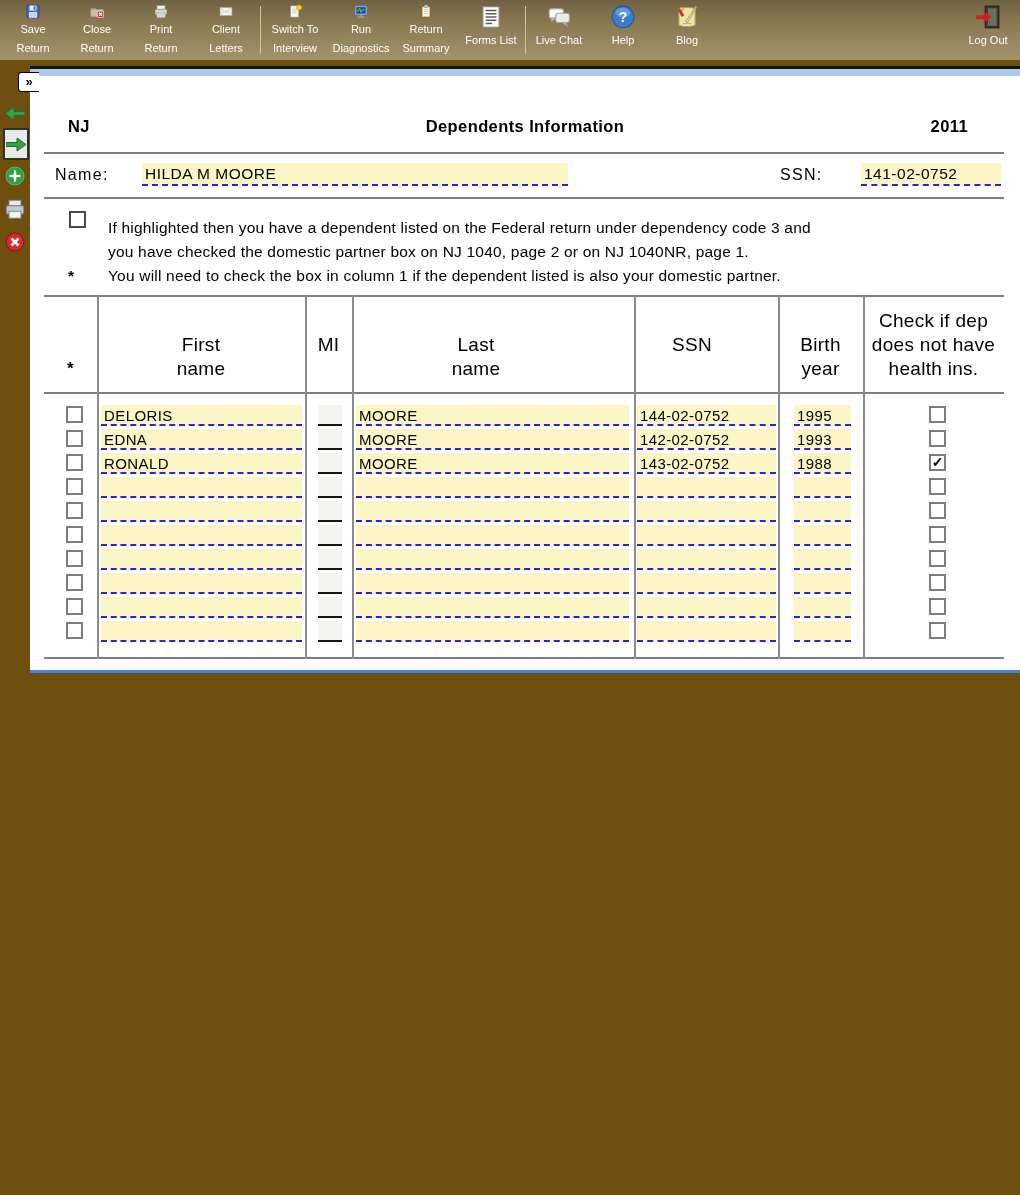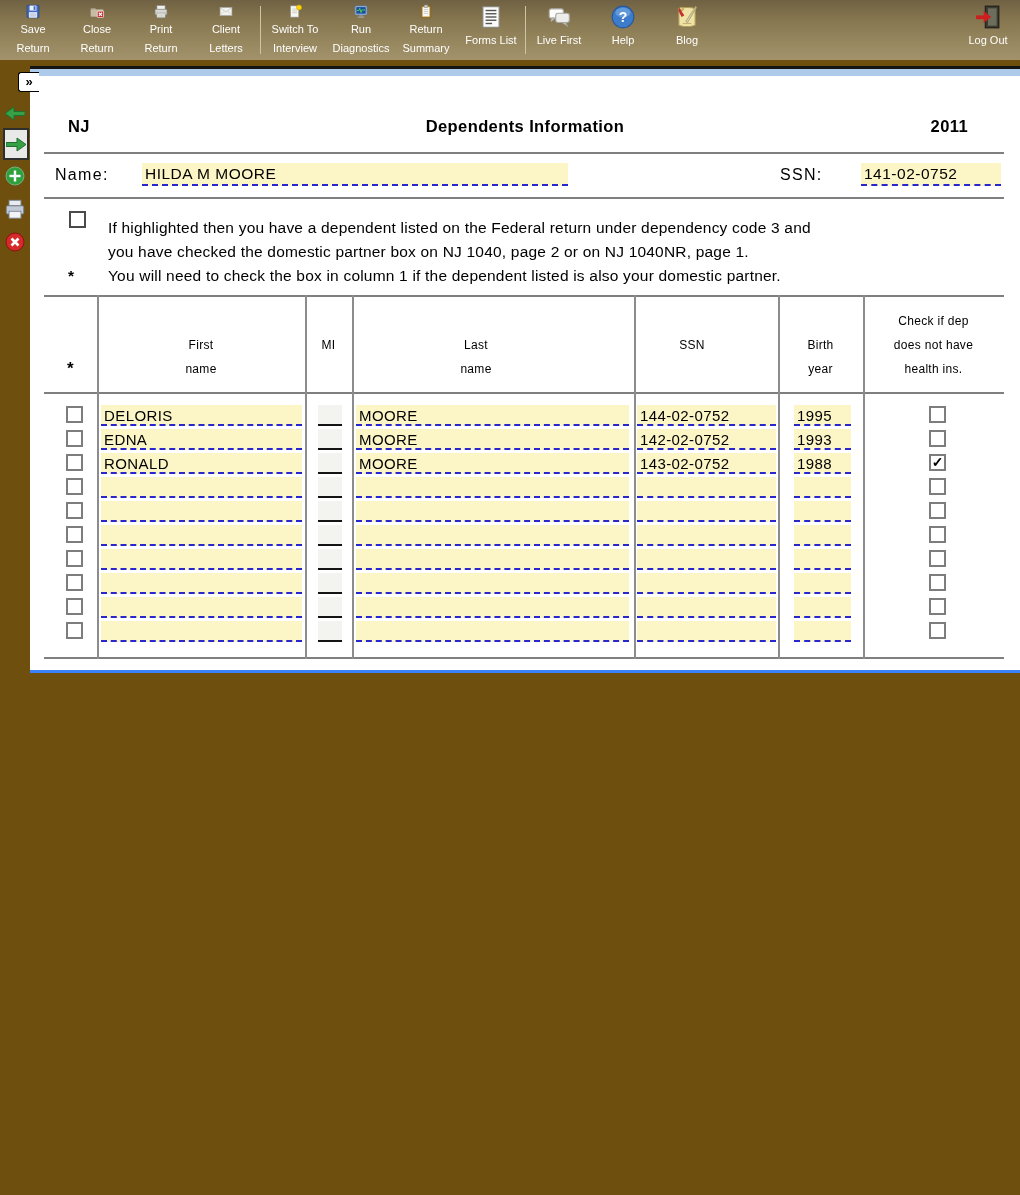--- a/index.html
+++ b/index.html
@@ -74,21 +74,21 @@
   }
   .cb.dark { border-color:#4a4a4a; }
   .cb.checked::after {
     content:"\2713"; font-size:14px; font-weight:bold; line-height:13px; color:#000; display:block;
   }
 
   
   .vline { position:absolute; top:226px; width:2px; height:364px; background:#8c8c8c; }
   .thead { position:absolute; left:0; top:226px; width:100%; height:100px; }
   .th {
-    position:absolute; text-align:center; font-size:12px; line-height:24px;
+    position:absolute; text-align:center; font-size:19px; line-height:24px;
     letter-spacing:0.3px; white-space:pre-line;
   }
   .th-star { font-weight:bold; font-size:17px; }
 
   .rows { position:absolute; left:0; top:335px; width:100%; }
   .trow { position:relative; height:24px; }
   .field {
     position:absolute; top:1px; height:21px; background:#fcf5c6;
     border-bottom:2px dashed #2727cc; font-size:15px; letter-spacing:0.4px;
     padding:2px 17px 0 3px; cursor:text;
@@ -209,21 +209,21 @@
 
   <div class="tb-sep"></div>
 
   <div class="tb-btn">
     <svg class="tb-icon" viewBox="0 0 24 24">
       <rect x="3" y="4.5" width="13" height="8.5" rx="2" fill="#fdfdfc" stroke="#b0b0aa"></rect>
       <path d="M6 13l-1.5 3 4-3z" fill="#fdfdfc" stroke="#b0b0aa"></path>
       <rect x="9" y="8.5" width="12.5" height="8.5" rx="2" fill="#ececea" stroke="#a8a8a2"></rect>
       <path d="M18 17l1.5 3-4.5-3z" fill="#ececea" stroke="#a8a8a2"></path>
     </svg>
-    <span class="tb-label">Live First</span>
+    <span class="tb-label">Live Chat</span>
   </div>
 
   <div class="tb-btn">
     <svg class="tb-icon" viewBox="0 0 24 24">
       <circle cx="12" cy="12" r="10" fill="#3d7ccb" stroke="#26589b"></circle>
       <ellipse cx="12" cy="8" rx="7" ry="4.5" fill="#7fb0e6" opacity="0.55"></ellipse>
       <text x="12" y="17" text-anchor="middle" font-size="13" font-weight="bold" fill="#ffffff" font-family="'Liberation Sans',sans-serif">?</text>
     </svg>
     <span class="tb-label">Help</span>
   </div>

